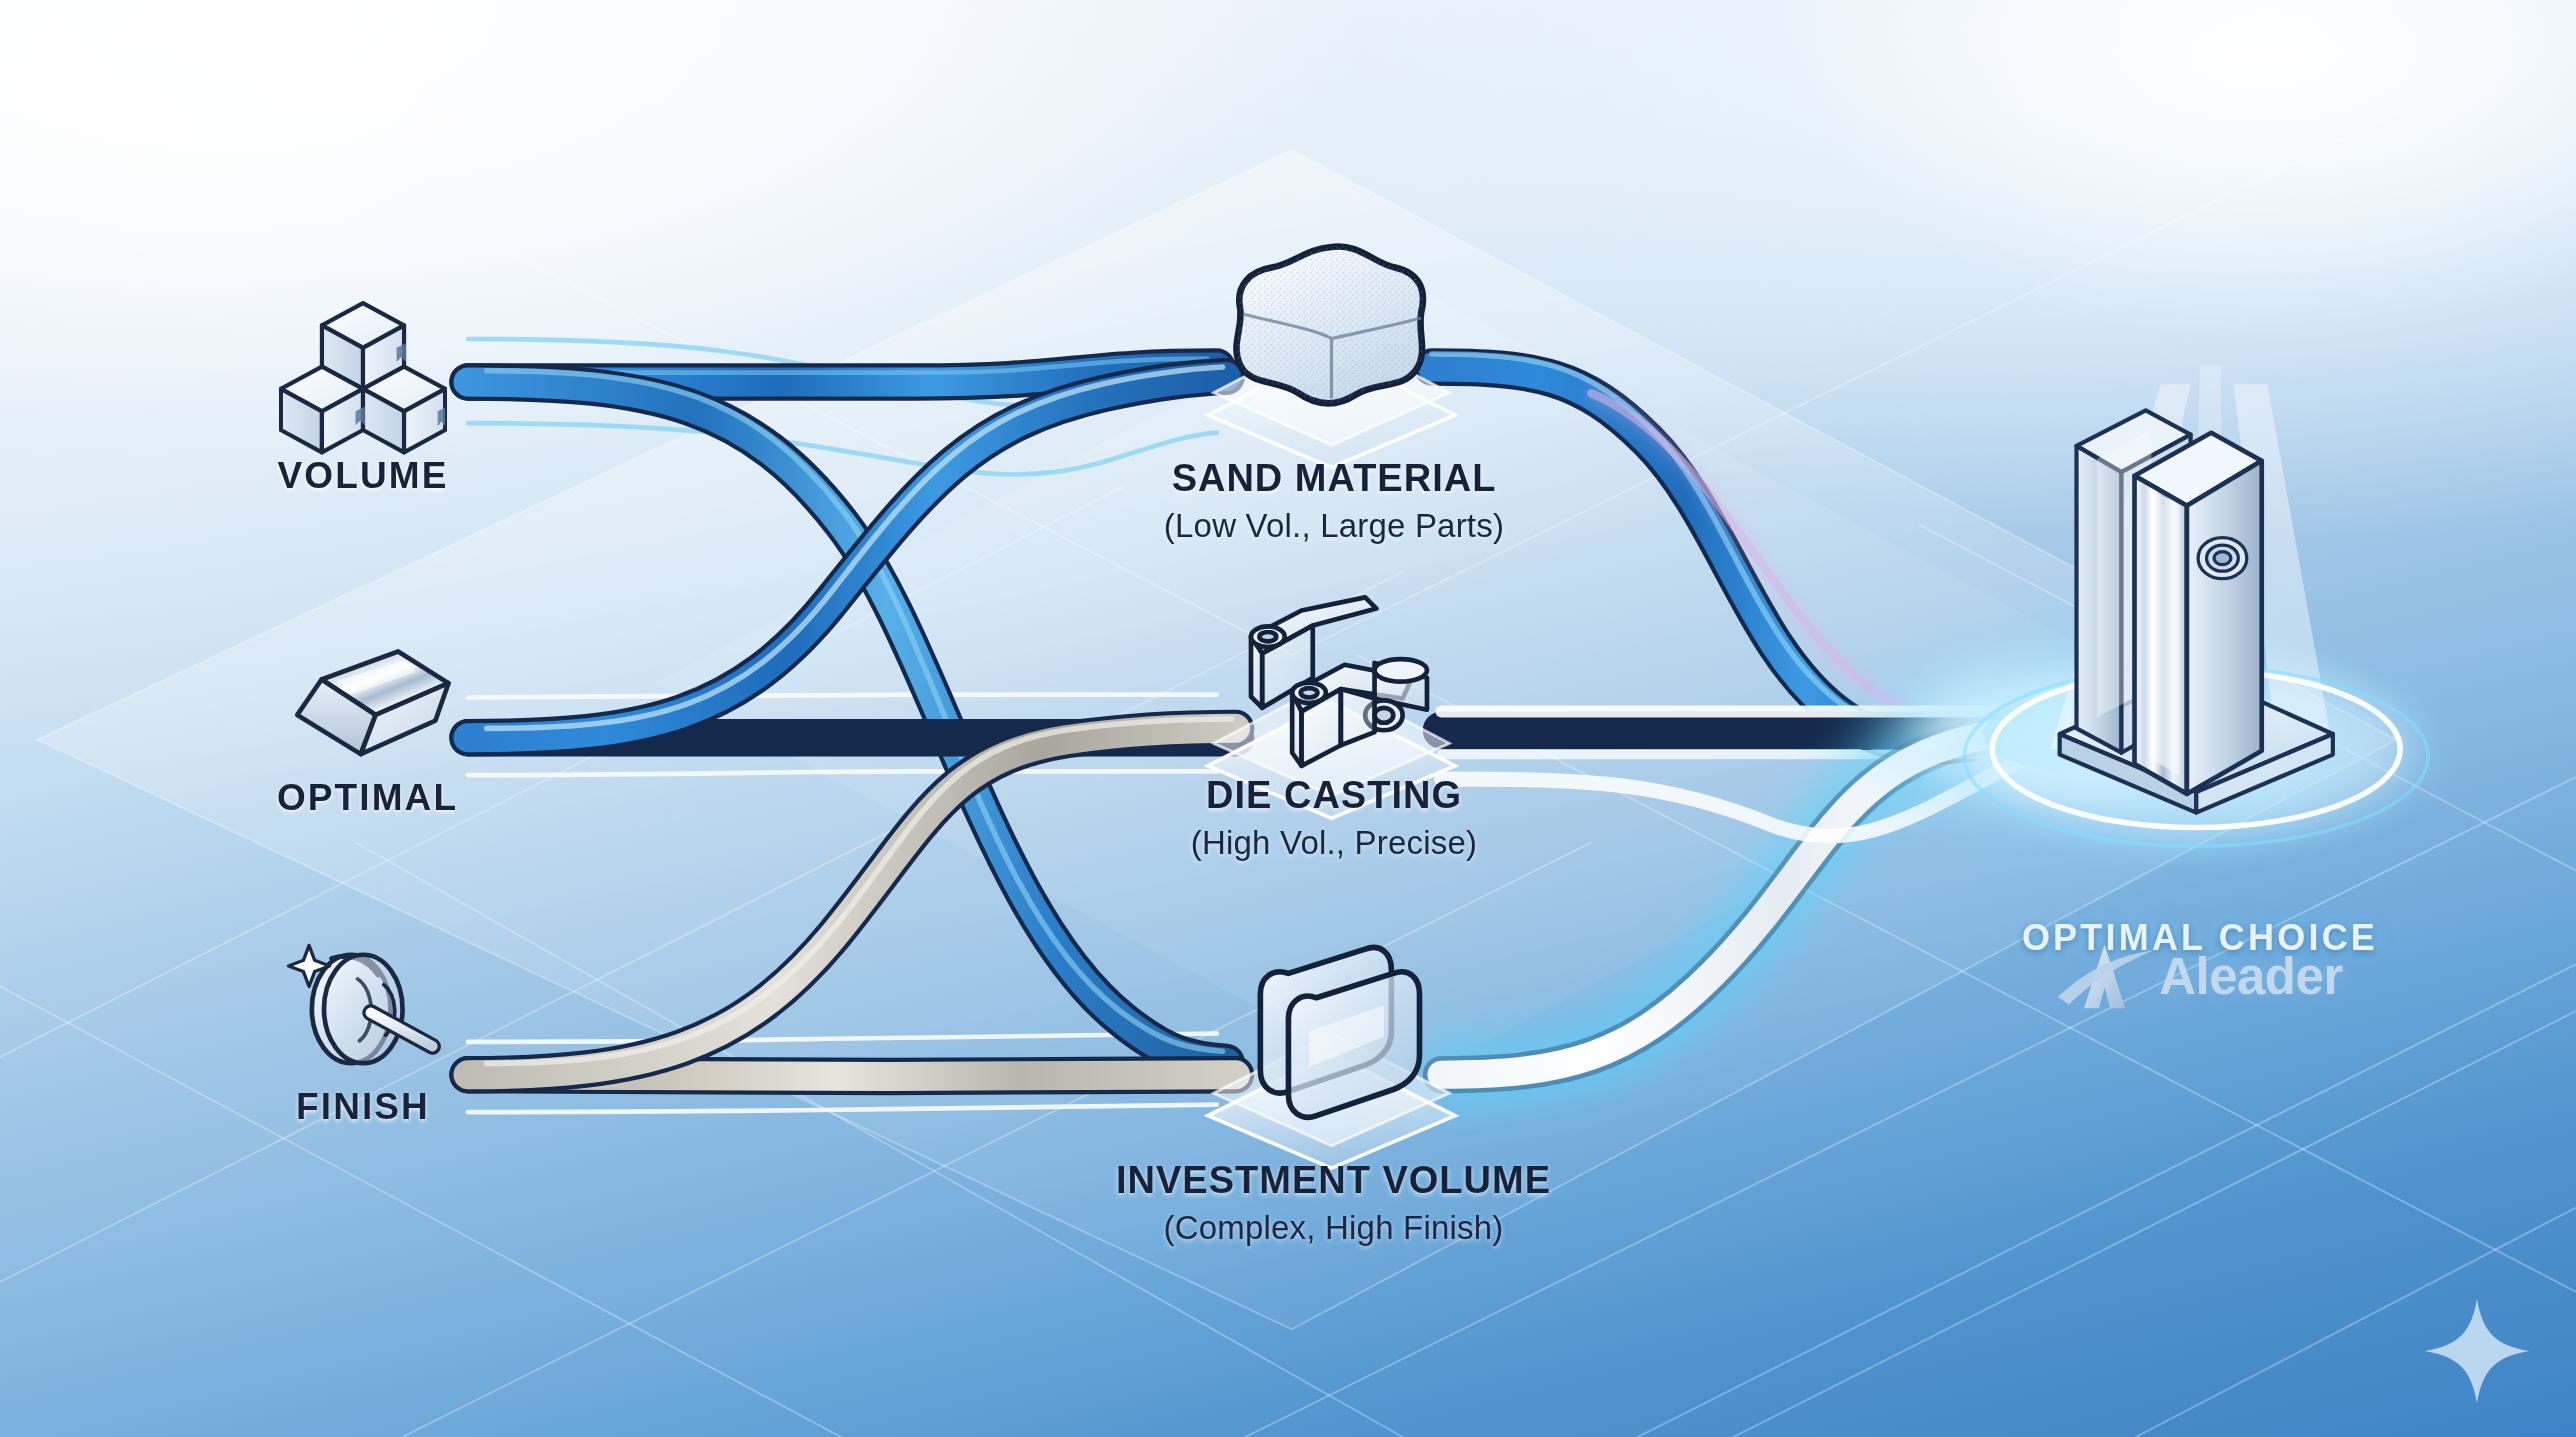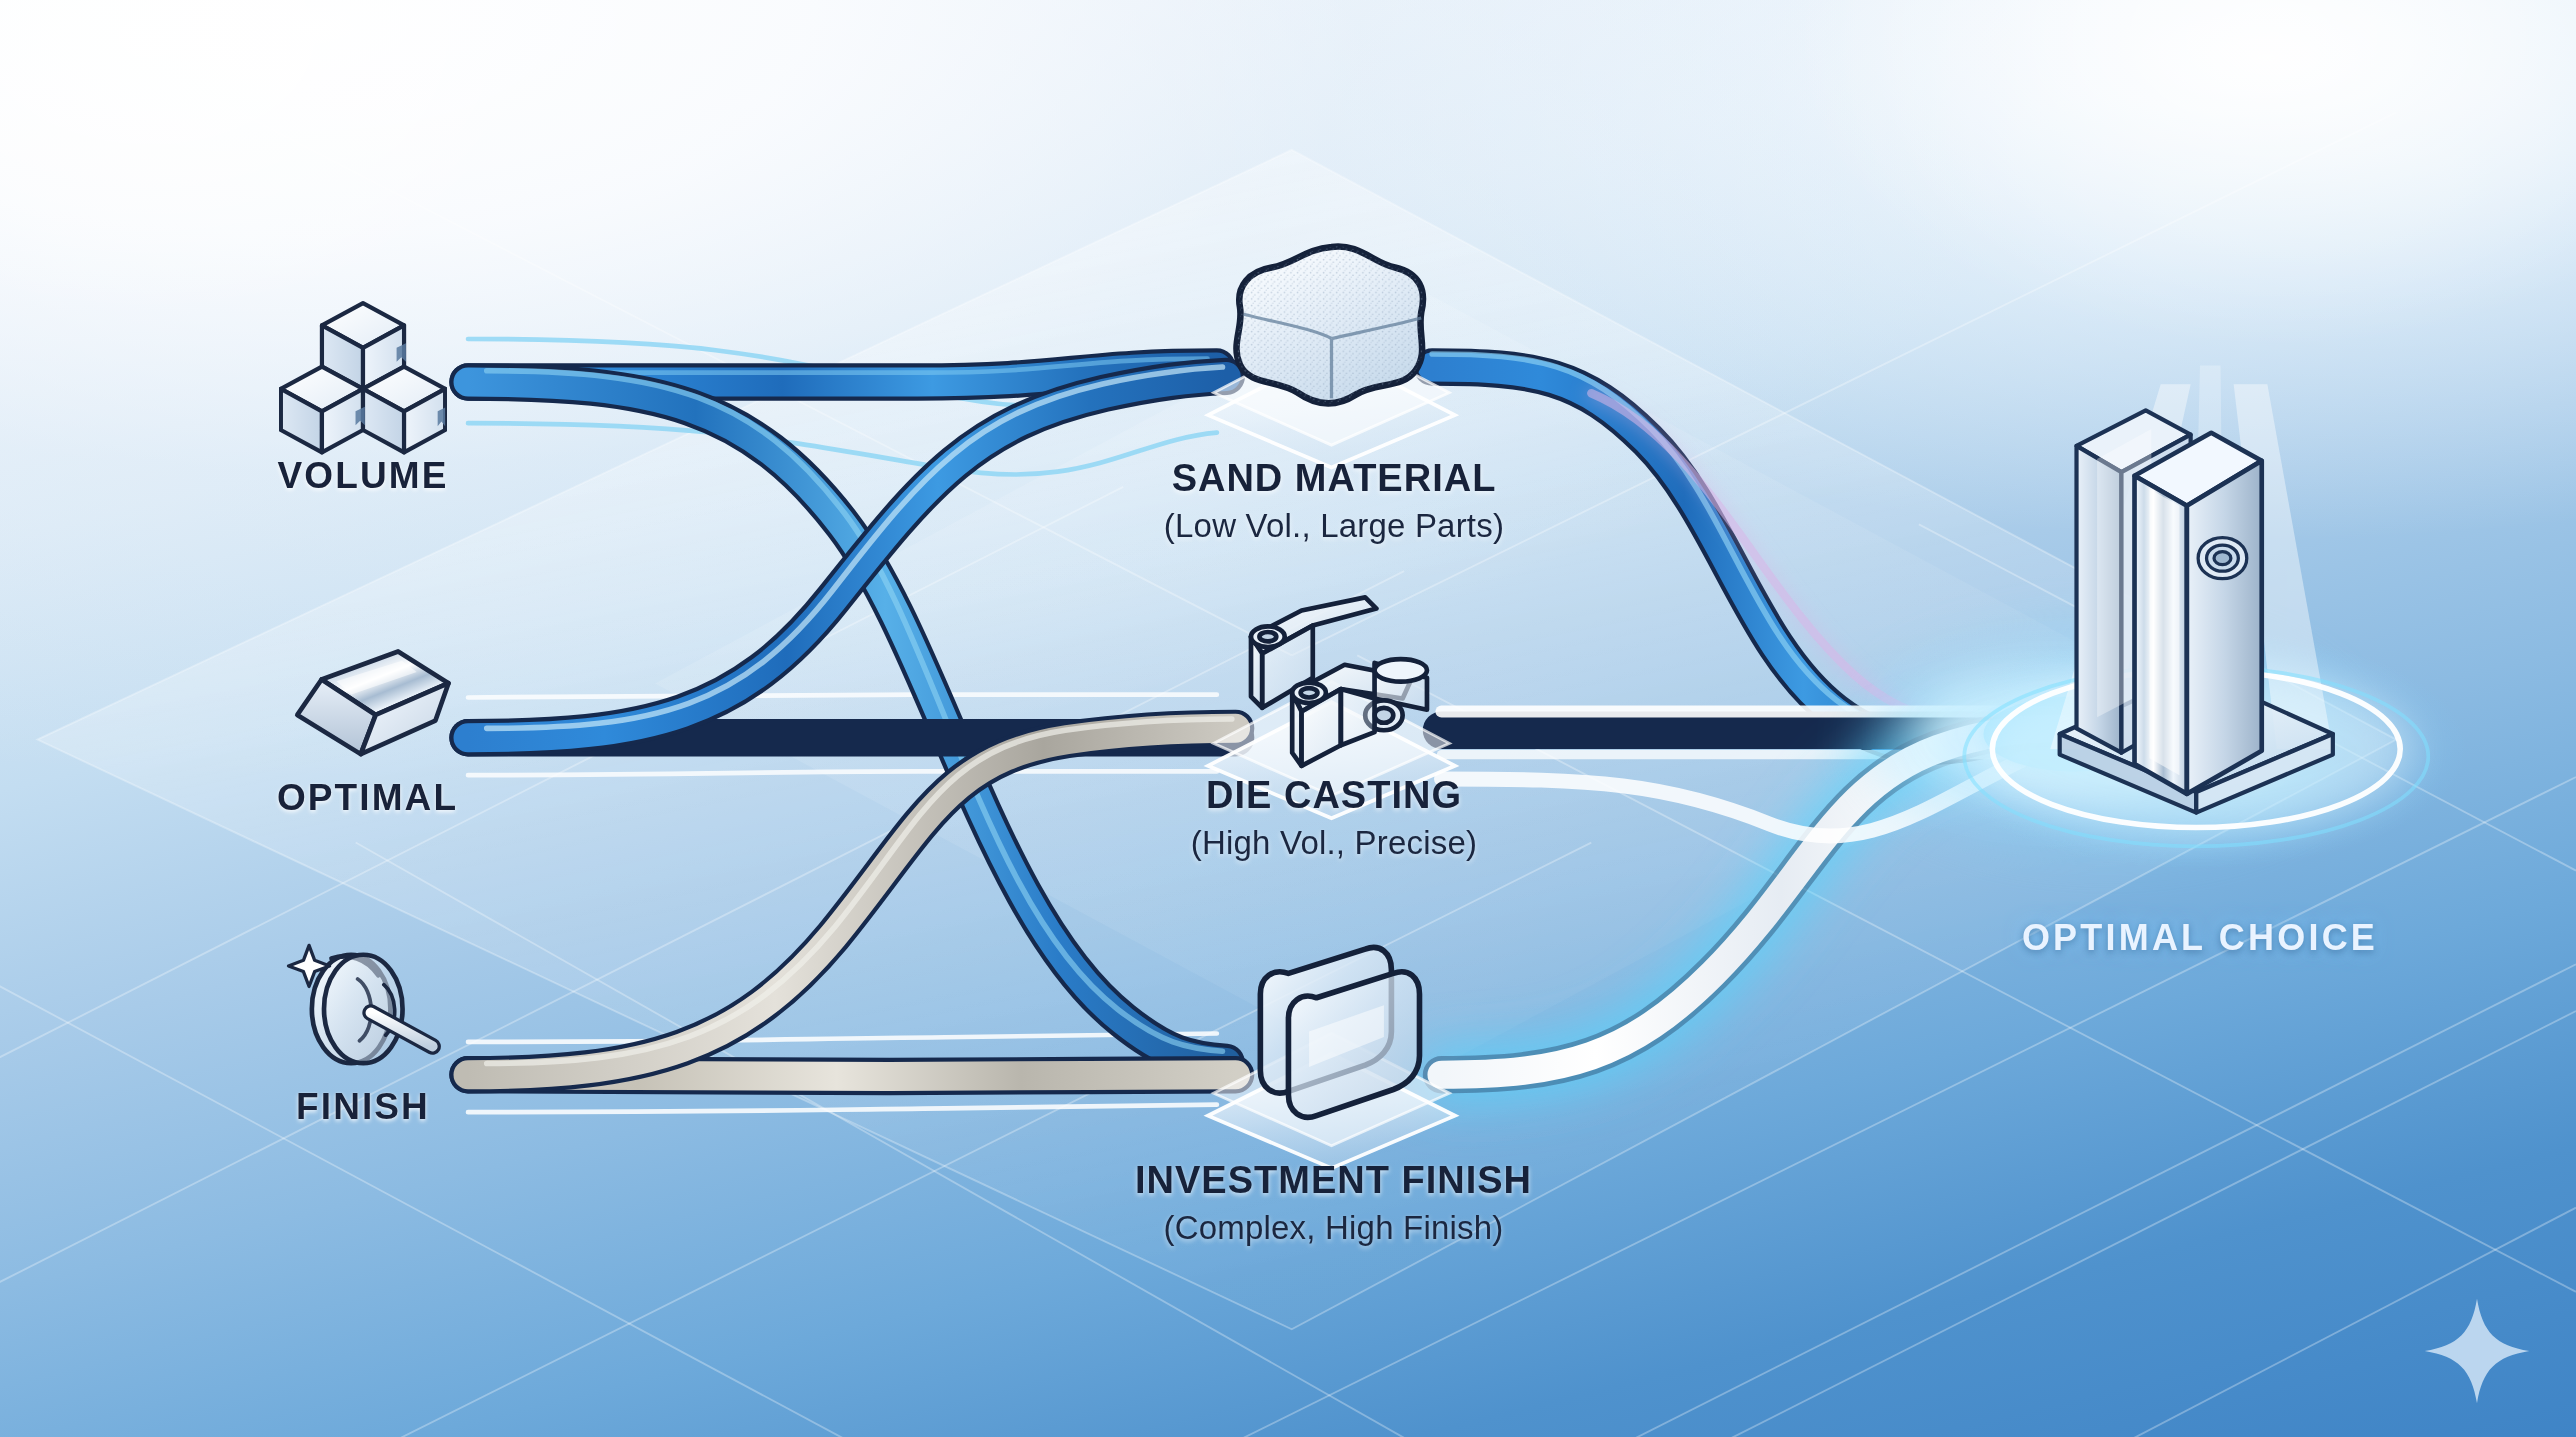--- a/index.html
+++ b/index.html
@@ -429,21 +429,21 @@
     </g>
     <g stroke="#14213a" stroke-width="6" stroke-linejoin="round">
       <path d="M 74 62 C 74 44 88 34 104 40 L 186 14 C 202 8 214 18 214 36 L 214 102
                C 214 120 202 132 186 138 L 104 166 C 88 172 74 162 74 144 Z" fill="url(#plateA)"></path>
       <path d="M 104 88 C 104 70 118 60 134 66 L 216 40 C 232 34 244 44 244 62 L 244 128
                C 244 146 232 158 216 164 L 134 192 C 118 198 104 188 104 170 Z" fill="url(#plateA)" fill-opacity="0.9"></path>
       <path d="M 126 102 L 206 74 L 206 108 L 126 140 Z" fill="#ffffff" opacity="0.5" stroke="none"></path>
     </g>
   </svg>
   <div class="lbl" style="left:1020px;top:1159px;width:627px;">
-    <div class="node-title">INVESTMENT FINISH</div>
+    <div class="node-title">INVESTMENT VOLUME</div>
     <div class="node-sub">(Complex, High Finish)</div>
   </div>
 
   <svg style="position:absolute;left:1910px;top:356px;width:580px;height:524px;" viewBox="0 0 620 560">
     <defs>
       <linearGradient id="towerFront" x1="0" y1="0" x2="1" y2="0">
         <stop offset="0%" stop-color="#f7fbff"></stop>
         <stop offset="18%" stop-color="#cddcea"></stop>
         <stop offset="36%" stop-color="#ffffff"></stop>
         <stop offset="55%" stop-color="#a9bdd2"></stop>
@@ -504,19 +504,32 @@
       <g stroke-width="3.5">
         <ellipse cx="334" cy="216" rx="26" ry="22" fill="#dfeaf5"></ellipse>
         <ellipse cx="334" cy="216" rx="17" ry="14" fill="#c9dbec"></ellipse>
         <ellipse cx="334" cy="216" rx="9" ry="7" fill="#9fb8d0"></ellipse>
       </g>
     </g>
   </svg>
 
   <div class="lbl optimal-label" style="left:1891px;top:880px;width:618px;">OPTIMAL CHOICE</div>
 
+  <div class="brand" style="left:1975px;top:936px;width:449px;height:81px;">
+    <svg width="101" height="75" viewBox="0 0 108 80" style="flex:0 0 auto;">
+      <defs>
+        <linearGradient id="brandA" x1="0" y1="0" x2="1" y2="1">
+          <stop offset="0%" stop-color="#e2eefb"></stop>
+            <stop offset="100%" stop-color="#9fbedd"></stop>
+        </linearGradient>
+      </defs>
+      <path d="M 52 6 L 74 74 L 58 74 L 52 52 L 46 74 L 30 74 Z" fill="url(#brandA)"></path>
+      <path d="M 2 62 C 26 40 54 20 104 12 C 62 30 34 50 14 70 Z" fill="#b9d2ea" opacity="0.95"></path>
+    </svg>
+    <span class="brand-text">Aleader</span>
+  </div>
 
   <svg style="position:absolute;left:2421px;top:1295px;width:112px;height:112px;" viewBox="0 0 120 120">
     <path d="M 60 4 C 66 40 80 54 116 60 C 80 66 66 80 60 116 C 54 80 40 66 4 60 C 40 54 54 40 60 4 Z" fill="#c5dcf2" opacity="0.92"></path>
   </svg>
 
 </div>
 
 
 </body></html>

